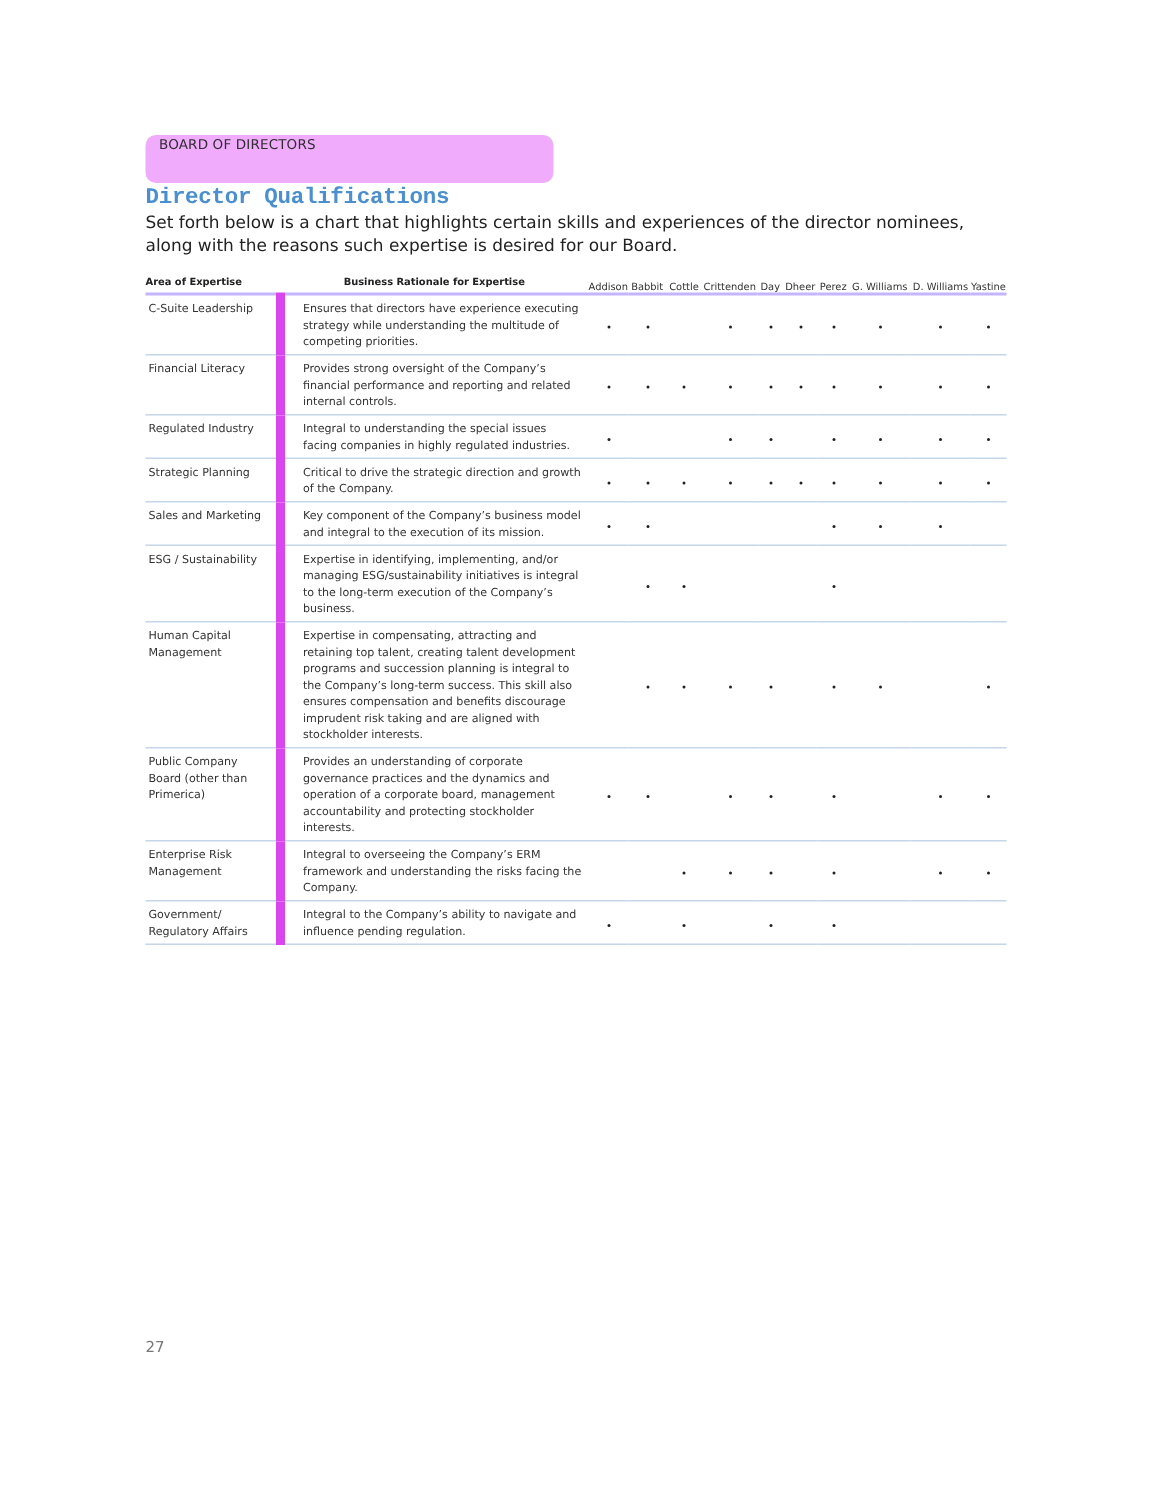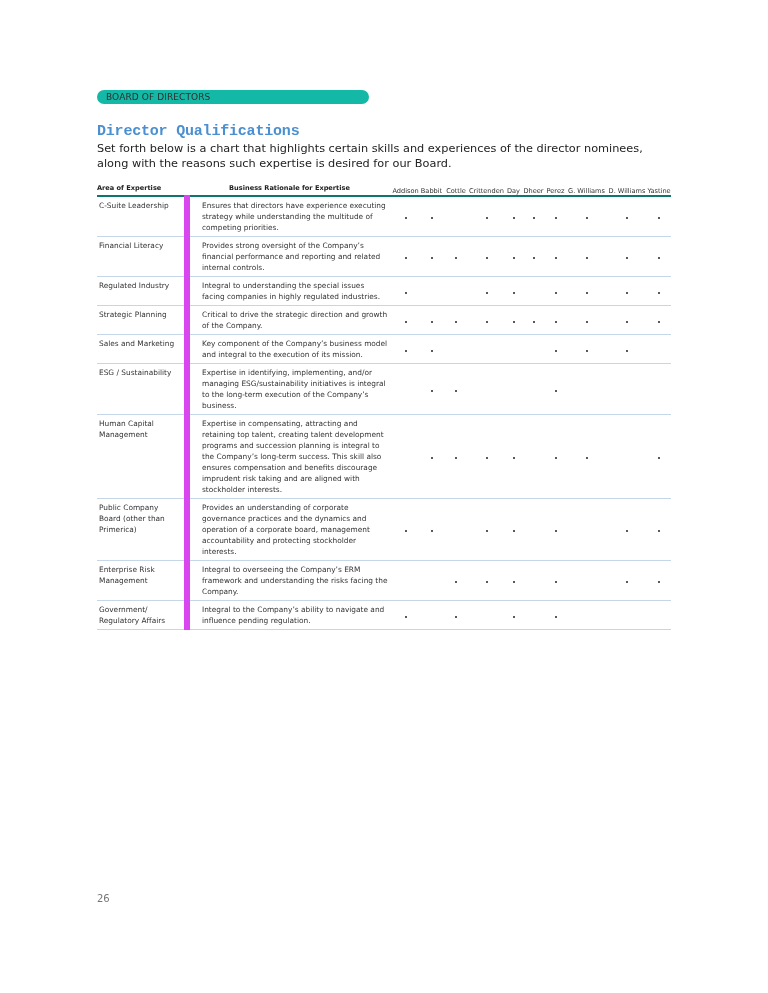--- a/index.html
+++ b/index.html
@@ -1,38 +1,38 @@
 <!DOCTYPE html>
 <html><head>
 <meta charset="utf-8">
 <style>
   html, body { margin: 0; padding: 0; background: #ffffff; }
   body { width: 768px; height: 993px; position: relative; font-family: "DejaVu Sans", sans-serif; color: #333; overflow: hidden; }
   .section-pill {
-    position: absolute; left: 97px; top: 90px; width: 272px; height: 14px;
-    background: #14b8a6; border-radius: 7px;
+    position: absolute; left: 97px; top: 90px; width: 272px; height: 32px;
+    background: #f0abfc; border-radius: 7px;
     font-size: 9px; line-height: 14px; color: #2d2d2d; padding-left: 9px; box-sizing: border-box;
     letter-spacing: 0.1px;
   }
   .title {
     position: absolute; left: 97px; top: 123px;
     font-size: 15px; font-weight: bold; color: #4a8fcf; letter-spacing: -0.2px; font-family: Liberation Mono, monospace;
   }
   .intro {
     position: absolute; left: 97px; top: 141px; width: 580px;
     font-size: 11.3px; line-height: 15px; color: #222;
   }
   table.quals {
     position: absolute; left: 97px; top: 184px; width: 574px;
     border-collapse: collapse; table-layout: fixed;
     font-size: 7.4px; color: #333;
   }
   table.quals th {
     font-size: 6.6px; font-weight: bold; color: #222; padding: 0 0 3px 0;
-    border-bottom: 2px solid #0f766e; text-align: left; white-space: nowrap; vertical-align: bottom;
+    border-bottom: 2px solid #c4b5fd; text-align: left; white-space: nowrap; vertical-align: bottom;
   }
   table.quals th.rat { text-align: center; }
   table.quals th.dir { font-weight: normal; color: #333; text-align: center; padding: 0; }
   table.quals td { vertical-align: top; padding: 3px 0 3px 2px; line-height: 11px; border-bottom: 1.5px solid #c4d6e8; }
   table.quals td.area { border-right: 6px solid #d946ef; padding-right: 3px; }
   table.quals td.rat { padding-left: 12px; padding-right: 4px; }
   table.quals td.mark { text-align: center; vertical-align: middle; padding: 0; font-size: 8px; color: #222; }
   .dot { display: inline-block; width: 2px; height: 2px; background: #222; border-radius: 1px; }
   .page-num { position: absolute; left: 97px; top: 893px; font-size: 10px; color: #777; }
 </style>
@@ -211,13 +211,13 @@
         <td class="mark"><span class="dot"></span></td>
         <td class="mark"></td>
         <td class="mark"><span class="dot"></span></td>
         <td class="mark"></td>
         <td class="mark"></td>
         <td class="mark"></td>
       </tr>
     </tbody>
 </table>
 
-<div class="page-num">26</div>
+<div class="page-num">27</div>
 
 </body></html>

